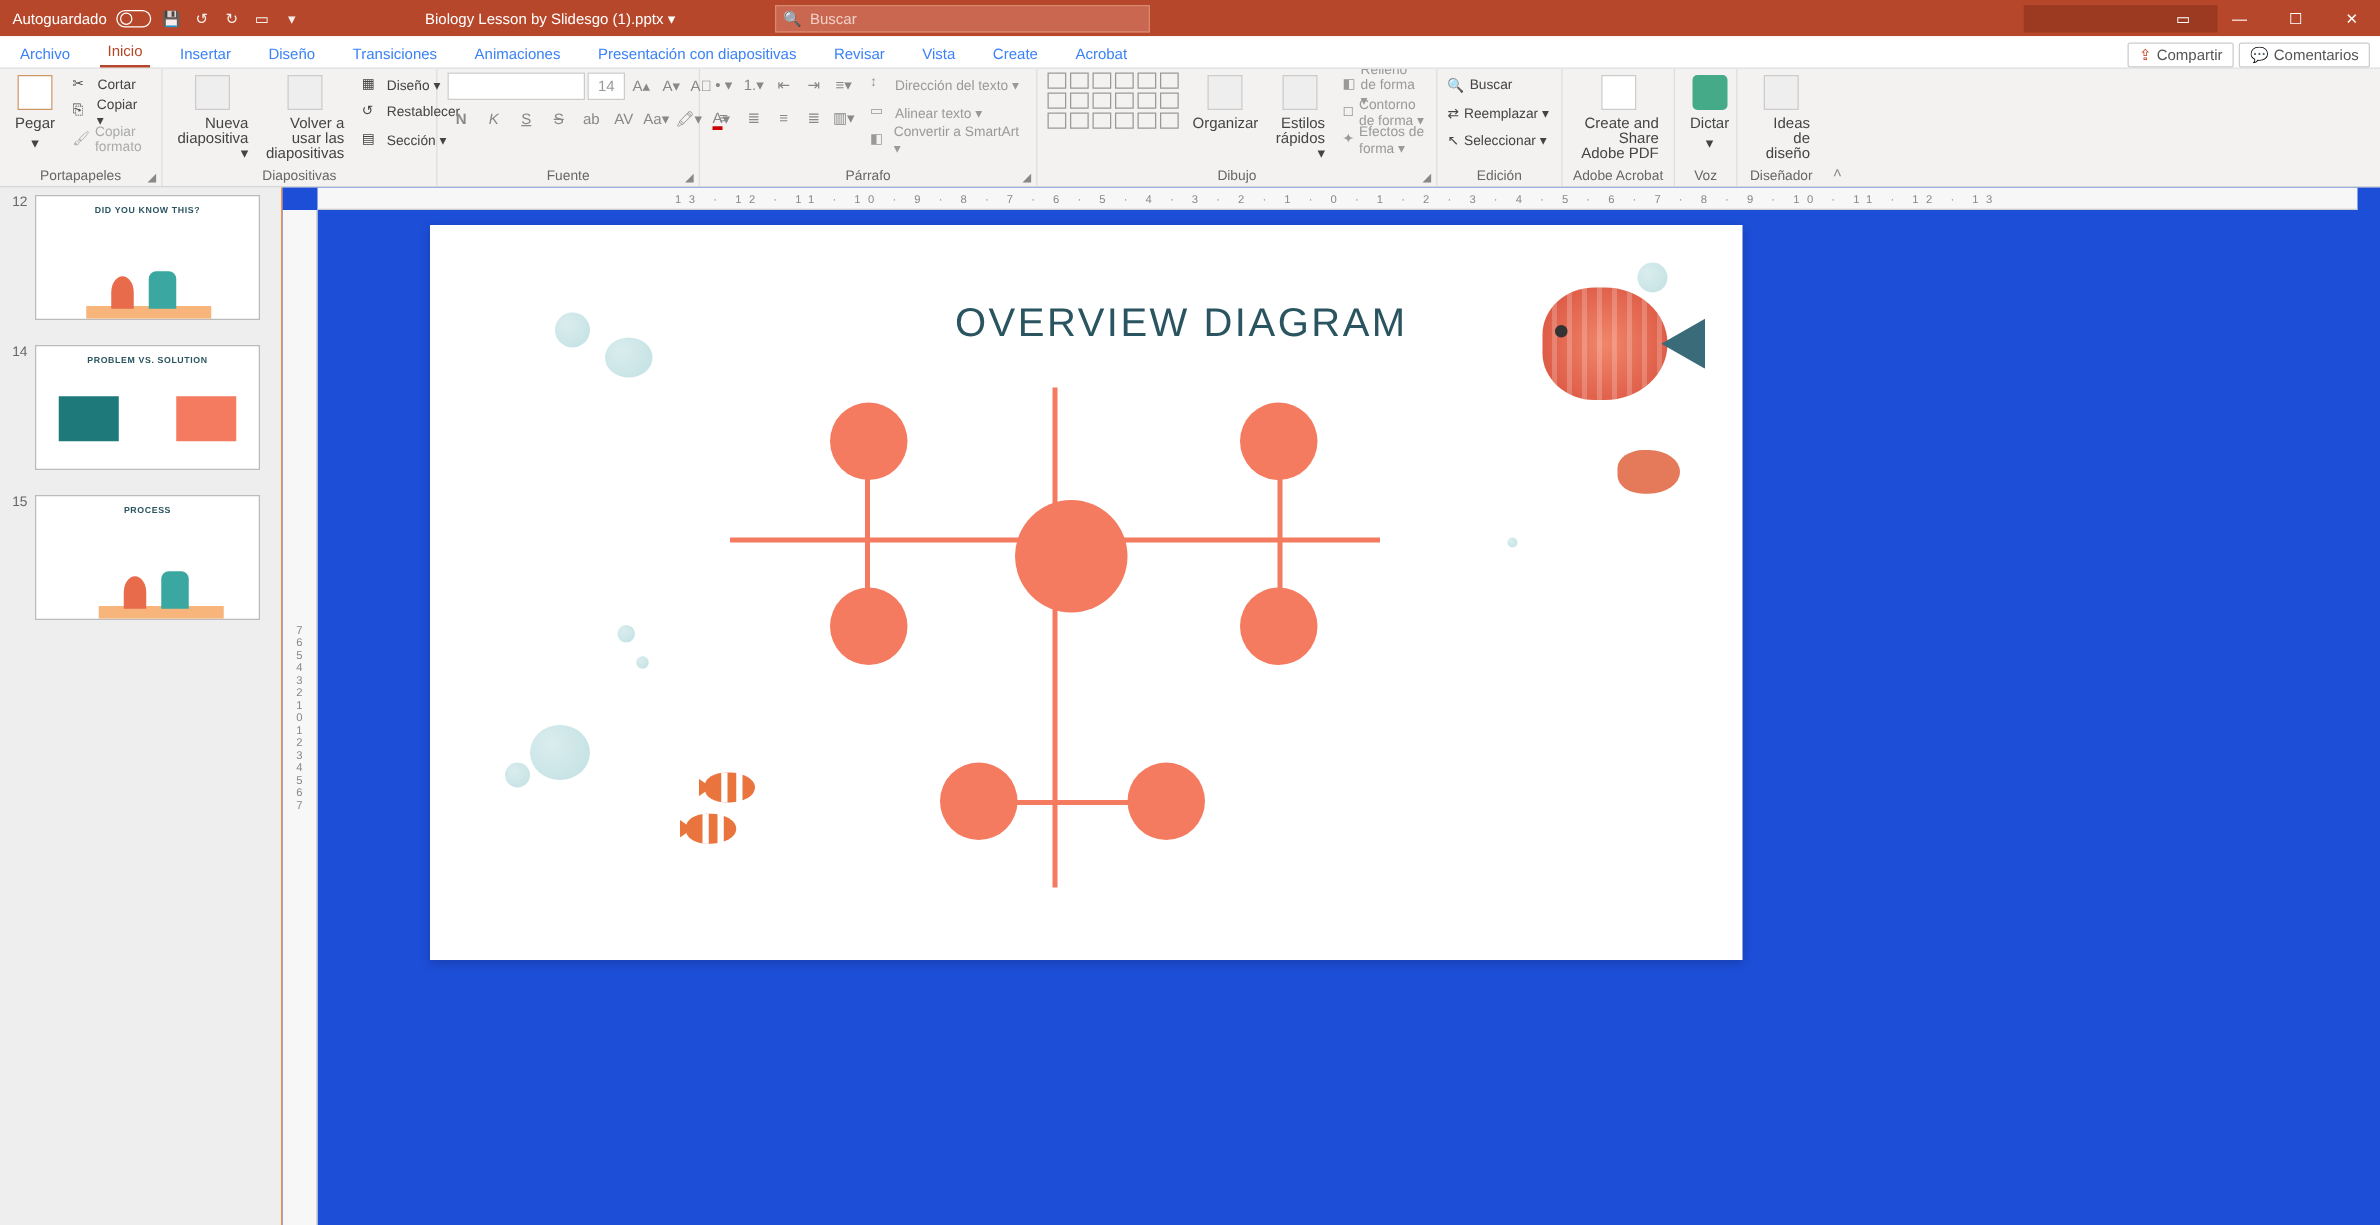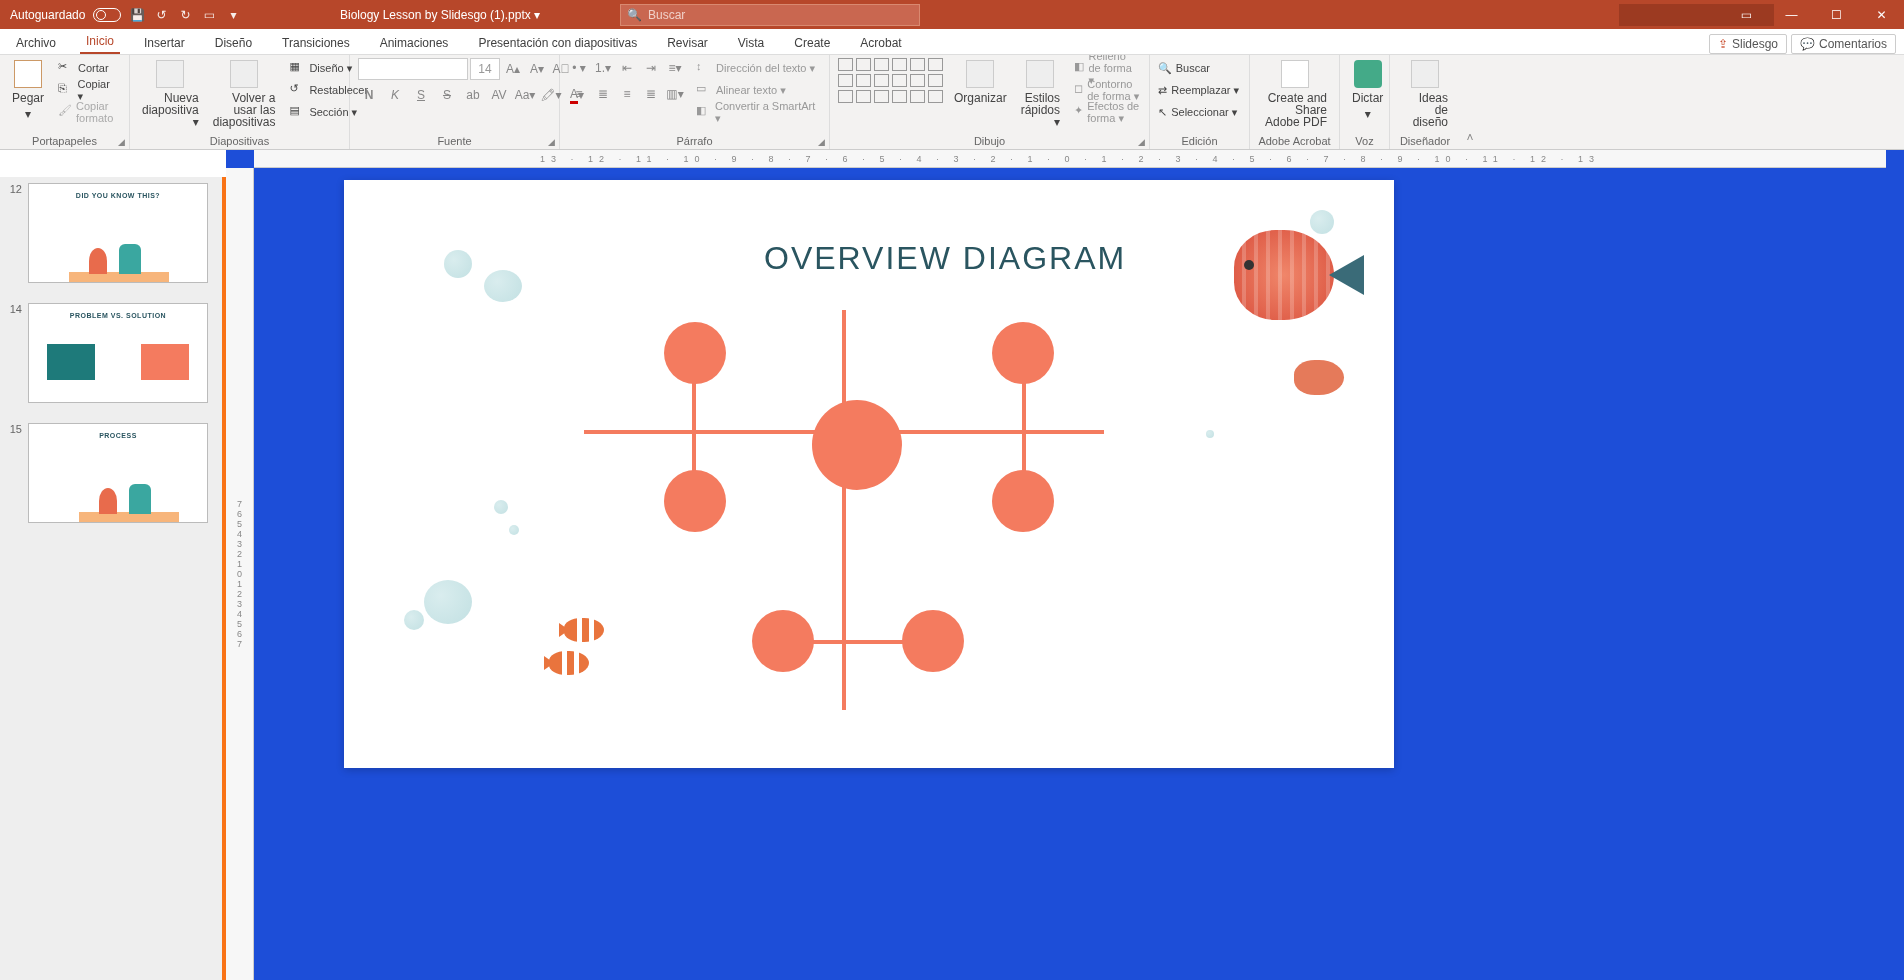--- a/index.html
+++ b/index.html
@@ -10,21 +10,21 @@
 .titlebar .toggle::after{content:"";position:absolute;width:8px;height:8px;border:1px solid #fff;border-radius:50%;left:2px;top:1px;}
 .titlebar .qicon{width:16px;height:16px;display:flex;align-items:center;justify-content:center;opacity:.9;}
 .titlebar .filename{position:absolute;left:340px;}
 .titlebar .searchbox{position:absolute;left:620px;width:300px;height:22px;background:#c96750;border:1px solid #d98970;display:flex;align-items:center;padding:0 6px;gap:6px;}
 .titlebar .searchbox input{background:transparent;border:none;color:#fff;font-size:12px;width:100%;outline:none;}
 .titlebar .searchbox input::placeholder{color:#f0d0c8;}
 .titlebar .acct{position:absolute;right:130px;width:155px;height:22px;background:#9c3a21;}
 .titlebar .winbtns{position:absolute;right:0;display:flex;}
 .titlebar .winbtn{width:45px;height:29px;display:flex;align-items:center;justify-content:center;color:#fff;}
 .ribbontabs{height:26px;background:#fff;display:flex;align-items:flex-end;padding-left:10px;gap:18px;border-bottom:1px solid #ddd;position:relative;}
-.ribbontabs .tab{padding:4px 6px;color:#404040;font-size:12px;}
+.ribbontabs .tab{padding:4px 6px;color:#3b82f6;font-size:12px;}
 .ribbontabs .tab.active{color:#b7472a;border-bottom:2px solid #b7472a;}
 .ribbontabs .right{position:absolute;right:8px;display:flex;gap:4px;}
 .ribbontabs .right .btn{border:1px solid #ccc;padding:2px 8px;border-radius:2px;color:#555;font-size:12px;display:flex;align-items:center;gap:4px;}
 .ribbon{height:95px;background:#f3f2f1;border-bottom:1px solid #ccc;display:flex;}
 .group{border-right:1px solid #ddd;padding:3px 8px 2px 8px;display:flex;flex-direction:column;justify-content:space-between;height:100%;}
 .group .body{display:flex;align-items:flex-start;gap:6px;flex:1;}
 .group .label{text-align:center;font-size:11px;color:#666;padding-top:1px;position:relative;}
 .group .label .dlaunch{position:absolute;right:-4px;bottom:0;font-size:9px;color:#888;}
 .vbtn{display:flex;flex-direction:column;align-items:center;justify-content:center;gap:4px;font-size:12px;color:#444;padding:2px 4px;line-height:12px;text-align:right;}
 .vbtn .ico{width:28px;height:28px;background:#eee;border:1px solid #ccc;}
@@ -38,21 +38,21 @@
 .ibtn{width:22px;height:22px;display:flex;align-items:center;justify-content:center;color:#888;font-size:12px;}
 .ibtn.b{font-weight:bold;} .ibtn.i{font-style:italic;} .ibtn.u{text-decoration:underline;}
 .parablock{display:flex;flex-direction:column;gap:6px;}
 .pararow{display:flex;gap:2px;}
 .pararow .pb{width:22px;height:20px;display:flex;align-items:center;justify-content:center;color:#888;font-size:12px;}
 .shapesgrid{display:grid;grid-template-columns:repeat(6,16px);grid-auto-rows:14px;gap:2px;}
 .shapesgrid .s{border:1px solid #999;width:15px;height:13px;}
 .editingcol{display:flex;flex-direction:column;gap:2px;}
 .editingcol .er{display:flex;align-items:center;gap:4px;font-size:11px;height:20px;}
 .workspace{display:flex;height:calc(100% - 150px);}
-.thumbs{width:226px;background:#eeeeee;border-right:4px solid #f97316;overflow:hidden;padding-top:4px;margin-top:27px;}
+.thumbs{width:226px;background:#eeeeee;border-right:1px solid #f97316;overflow:hidden;padding-top:4px;}
 .thumbrow{display:flex;align-items:flex-start;gap:6px;padding:2px 6px 18px 6px;}
 .thumbrow .num{width:16px;text-align:right;font-size:11px;color:#666;}
 .thumb{width:180px;height:100px;background:#fff;border:1px solid #bbb;position:relative;overflow:hidden;}
 .thumb.sel{outline:2px solid #c43e1c;}
 .thumb .tt{position:absolute;left:0;right:0;top:8px;text-align:center;font-size:7px;font-weight:bold;color:#2a5560;letter-spacing:.5px;}
 .canvaswrap{flex:1;background:#1d4ed8;position:relative;overflow:hidden;}
 .ruler-h{position:absolute;top:0;left:28px;right:18px;height:18px;background:#f7f7f7;border-bottom:1px solid #ccc;font-size:9px;color:#888;display:flex;align-items:center;justify-content:center;letter-spacing:6px;}
 .ruler-v{position:absolute;top:18px;left:0;width:28px;bottom:0;background:#f7f7f7;border-right:1px solid #ccc;display:flex;flex-direction:column;align-items:center;justify-content:center;font-size:9px;color:#888;}
 .slide{position:absolute;left:118px;top:30px;width:1050px;height:588px;background:#fff;box-shadow:0 2px 8px rgba(0,0,0,.2);}
 .slide h1{font-family:Impact,"Arial Black",sans-serif;font-weight:normal;letter-spacing:2px;color:#2a5560;font-size:32px;position:absolute;left:420px;top:60px;}
@@ -119,21 +119,21 @@
   <div class="tab">Transiciones</div>
   <div class="tab">Animaciones</div>
   <div class="tab">Presentación con diapositivas</div>
   <div class="tab">Revisar</div>
   <div class="tab">Vista</div>
   <div class="tab">Create</div>
   <div class="tab">Acrobat</div>
   <div class="right">
     <div class="btn">
         <span style="color:#c43e1c">⇪</span>
-        <span>Slidesgo</span>
+        <span>Compartir</span>
       </div>
     <div class="btn">
         <span style="color:#c43e1c">💬</span>
         <span>Comentarios</span>
       </div>
   </div>
 </div>
 
 <div class="ribbon">
 

